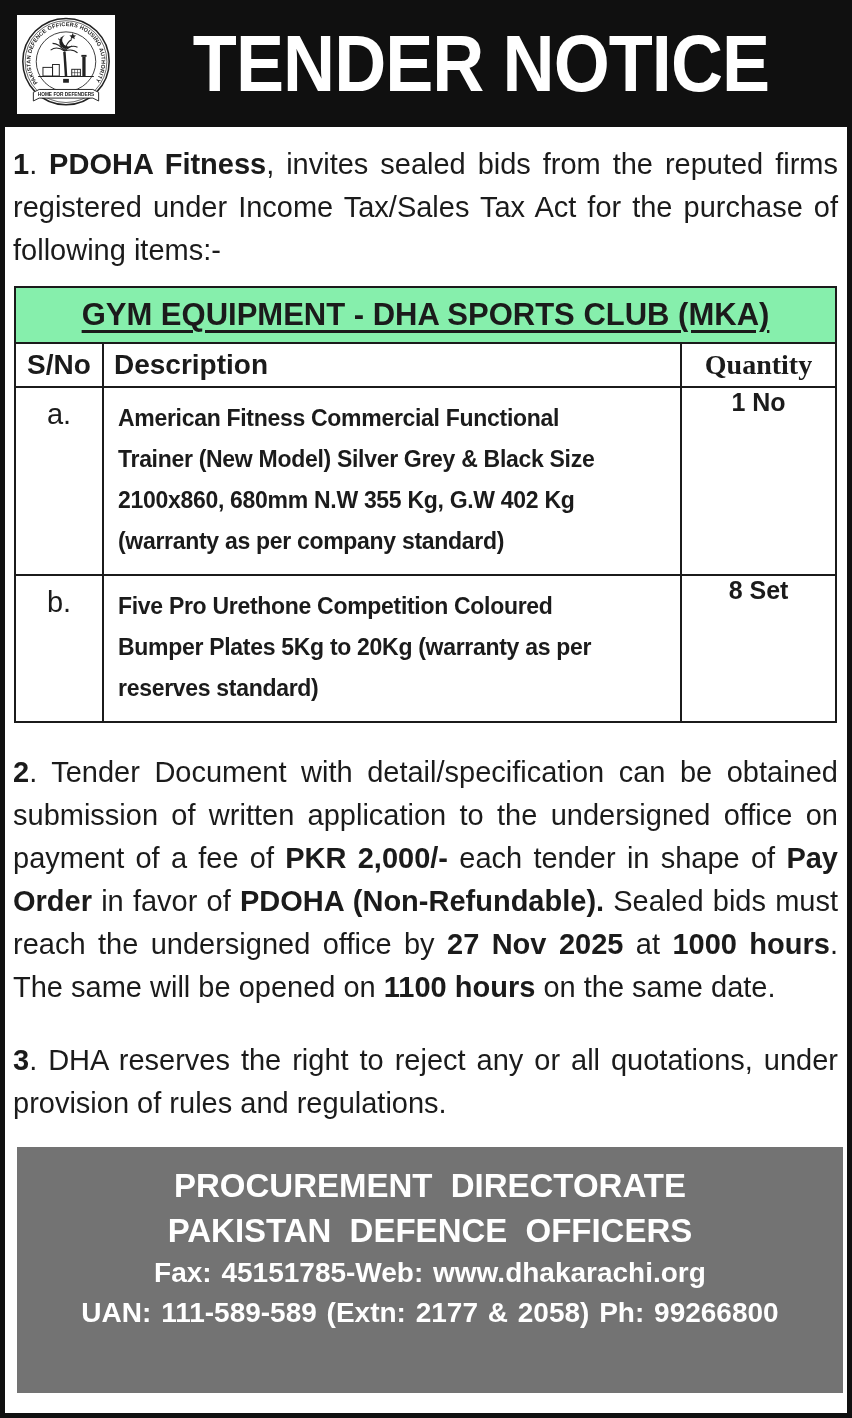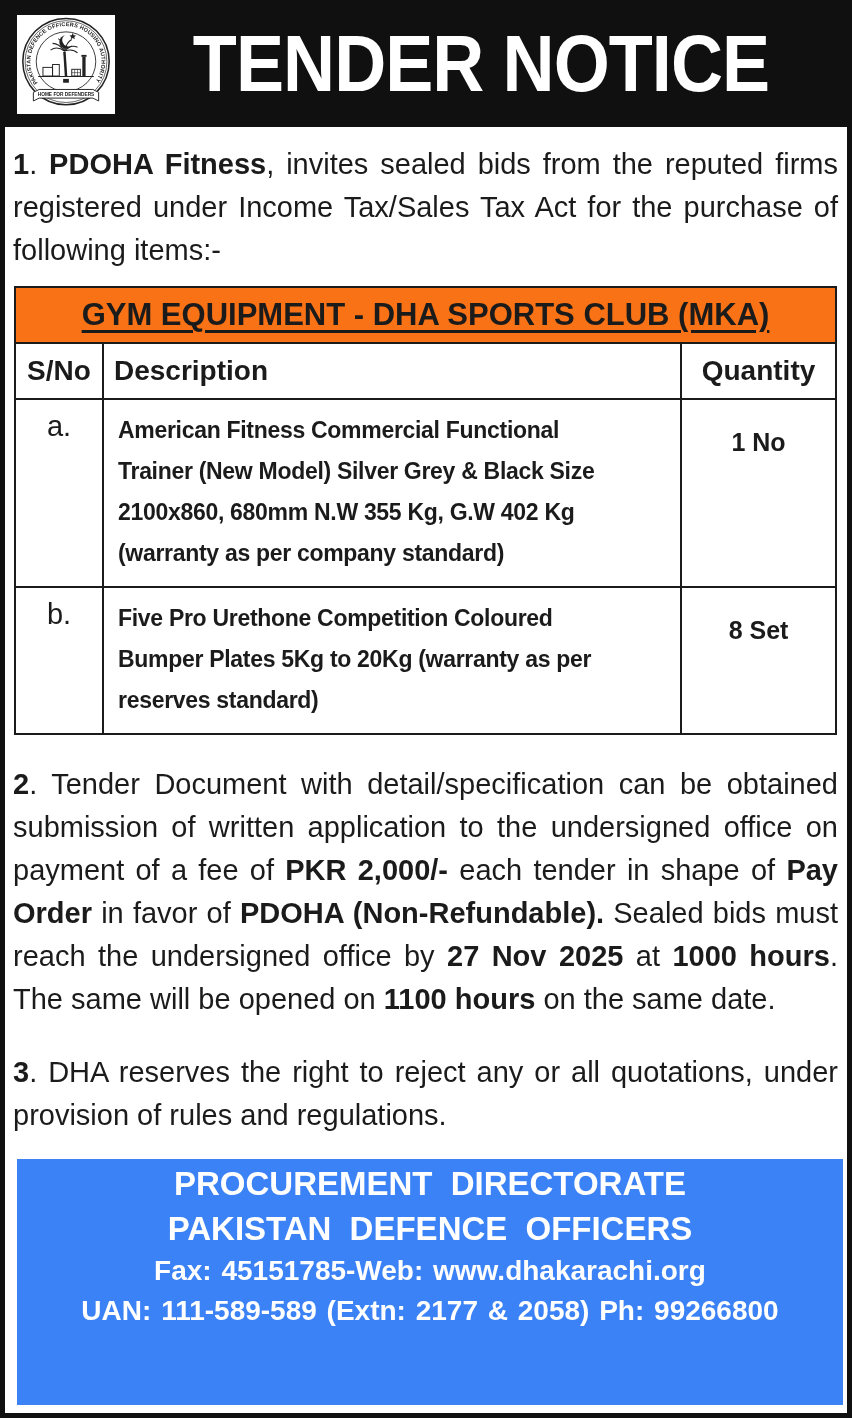--- a/index.html
+++ b/index.html
@@ -45,63 +45,63 @@
     margin:14px 10px 0 9px;
     border-collapse:collapse;
     width:821px;
     table-layout:fixed;
   }
   .tender-table td, .tender-table th {
     border:2px solid #1b1b1b;
     vertical-align:top;
   }
   .tbl-title-cell {
-    background:#f97316;
+    background:#86efac;
     height:56px;
     text-align:center; vertical-align:middle !important;
     font-weight:bold; font-size:31px;
   }
   .tbl-title-cell span {
     text-decoration:underline;
     text-decoration-thickness:3px;
     text-underline-offset:5px;
   }
   .col-sno  { width:88px; }
   .col-desc { width:578px; }
   .col-qty  { width:155px; }
   .head-row th {
-    height:56px; font-size:28px; font-weight:bold;
+    height:44px; font-size:28px; font-weight:bold;
     vertical-align:middle;
     border-radius:6px;
   }
   .head-sno { text-align:center; }
   .head-desc { text-align:left; padding-left:10px; }
-  .head-qty { text-align:center; }
+  .head-qty { text-align:center;font-family:Liberation Serif, serif; }
   .cell-sno {
     text-align:center; font-size:29px; font-weight:normal;
     padding-top:10px;
   }
   .cell-desc {
     padding:10px 10px 12px 14px;
     font-size:23px; line-height:41px; font-weight:bold;
     letter-spacing:-0.3px;
     white-space:pre-line;
   }
   .cell-qty {
     text-align:center; font-size:25px; font-weight:bold;
-    padding-top:28px;
+    padding-top:0;
   }
   
   .footer {
     margin:22px 4px 0 12px;
     height:246px;
-    background:#3b82f6;
+    background:#737373;
     color:#ffffff;
     text-align:center;
-    padding-top:2px;
+    padding-top:16px;
     overflow:hidden;
   }
   .footer .line-primary {
     font-size:33px; line-height:45px; font-weight:bold;
     word-spacing:9px;
   }
   .footer .line-secondary {
     font-size:28px; line-height:40px; font-weight:bold;
     word-spacing:2px;
   }

